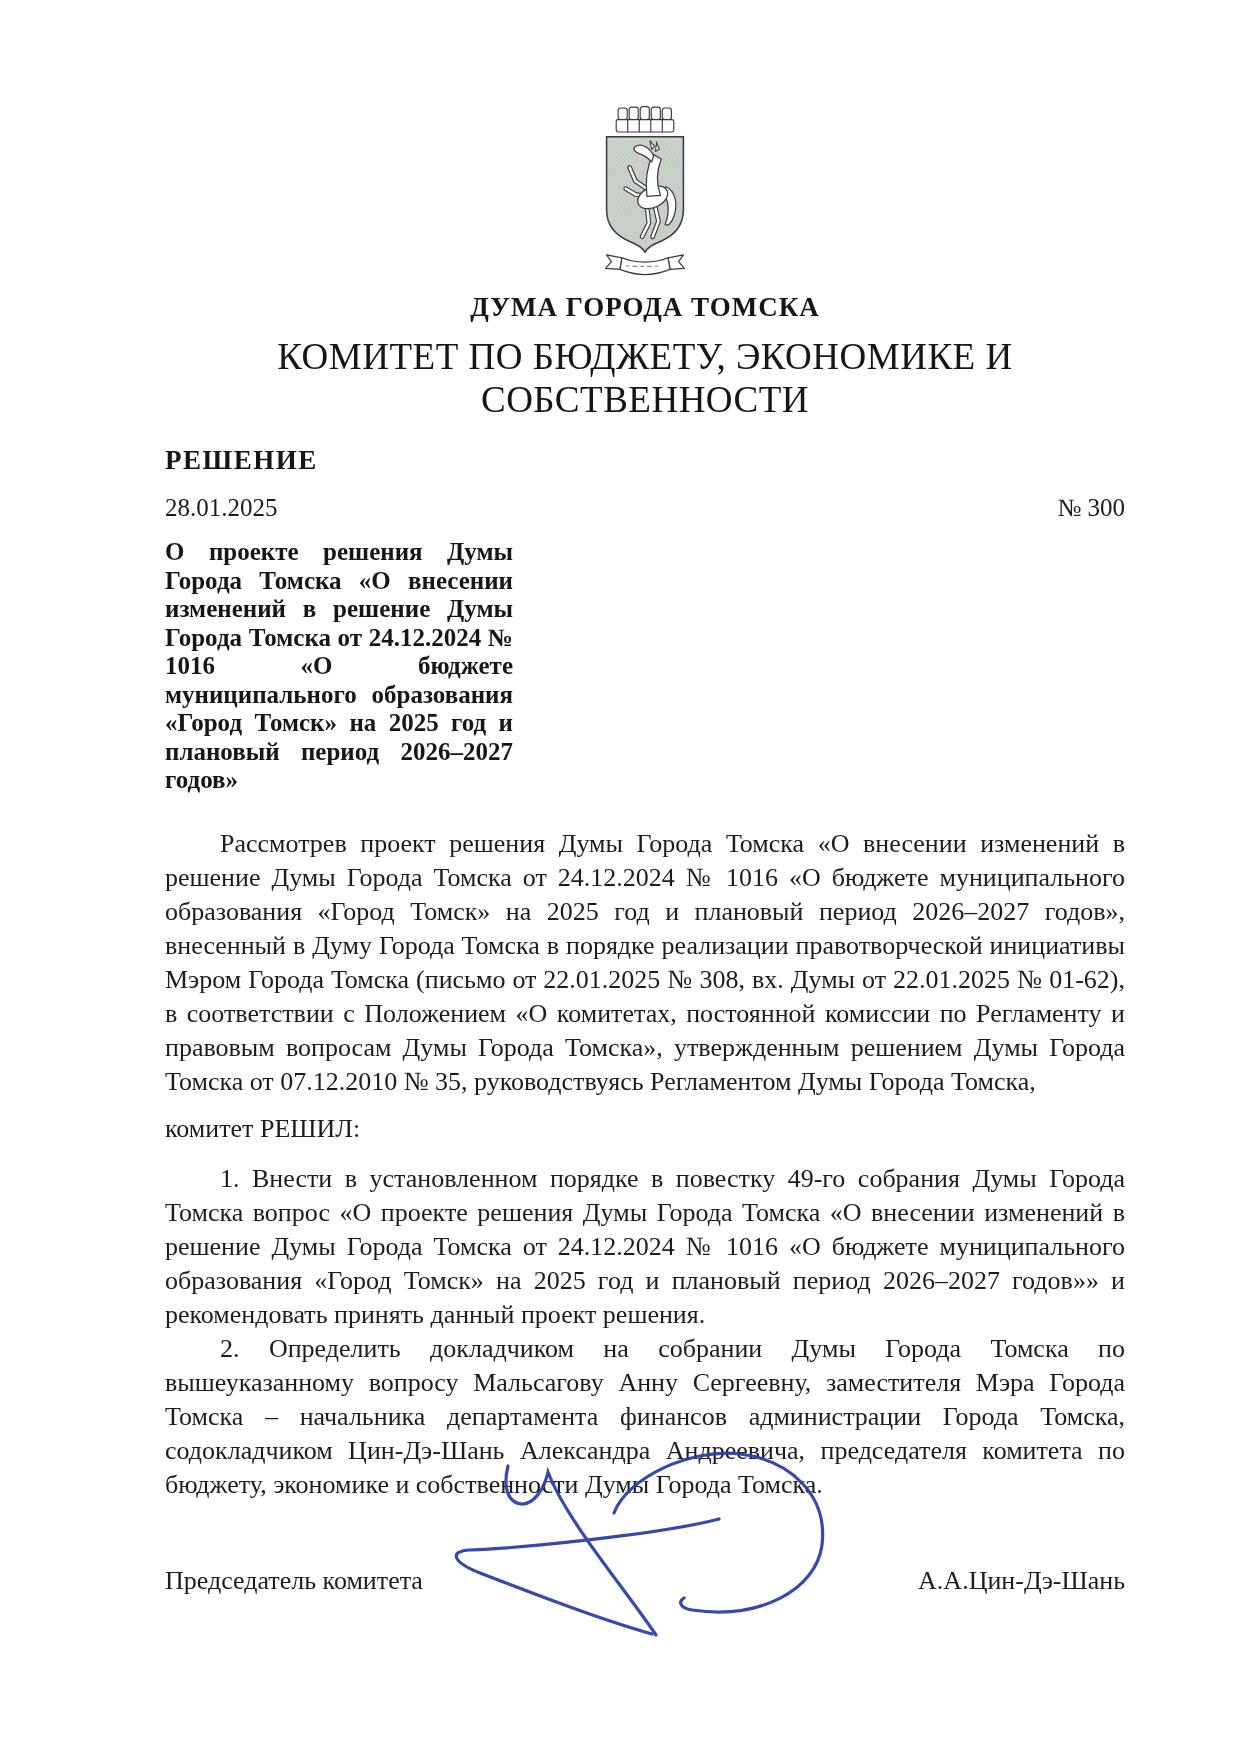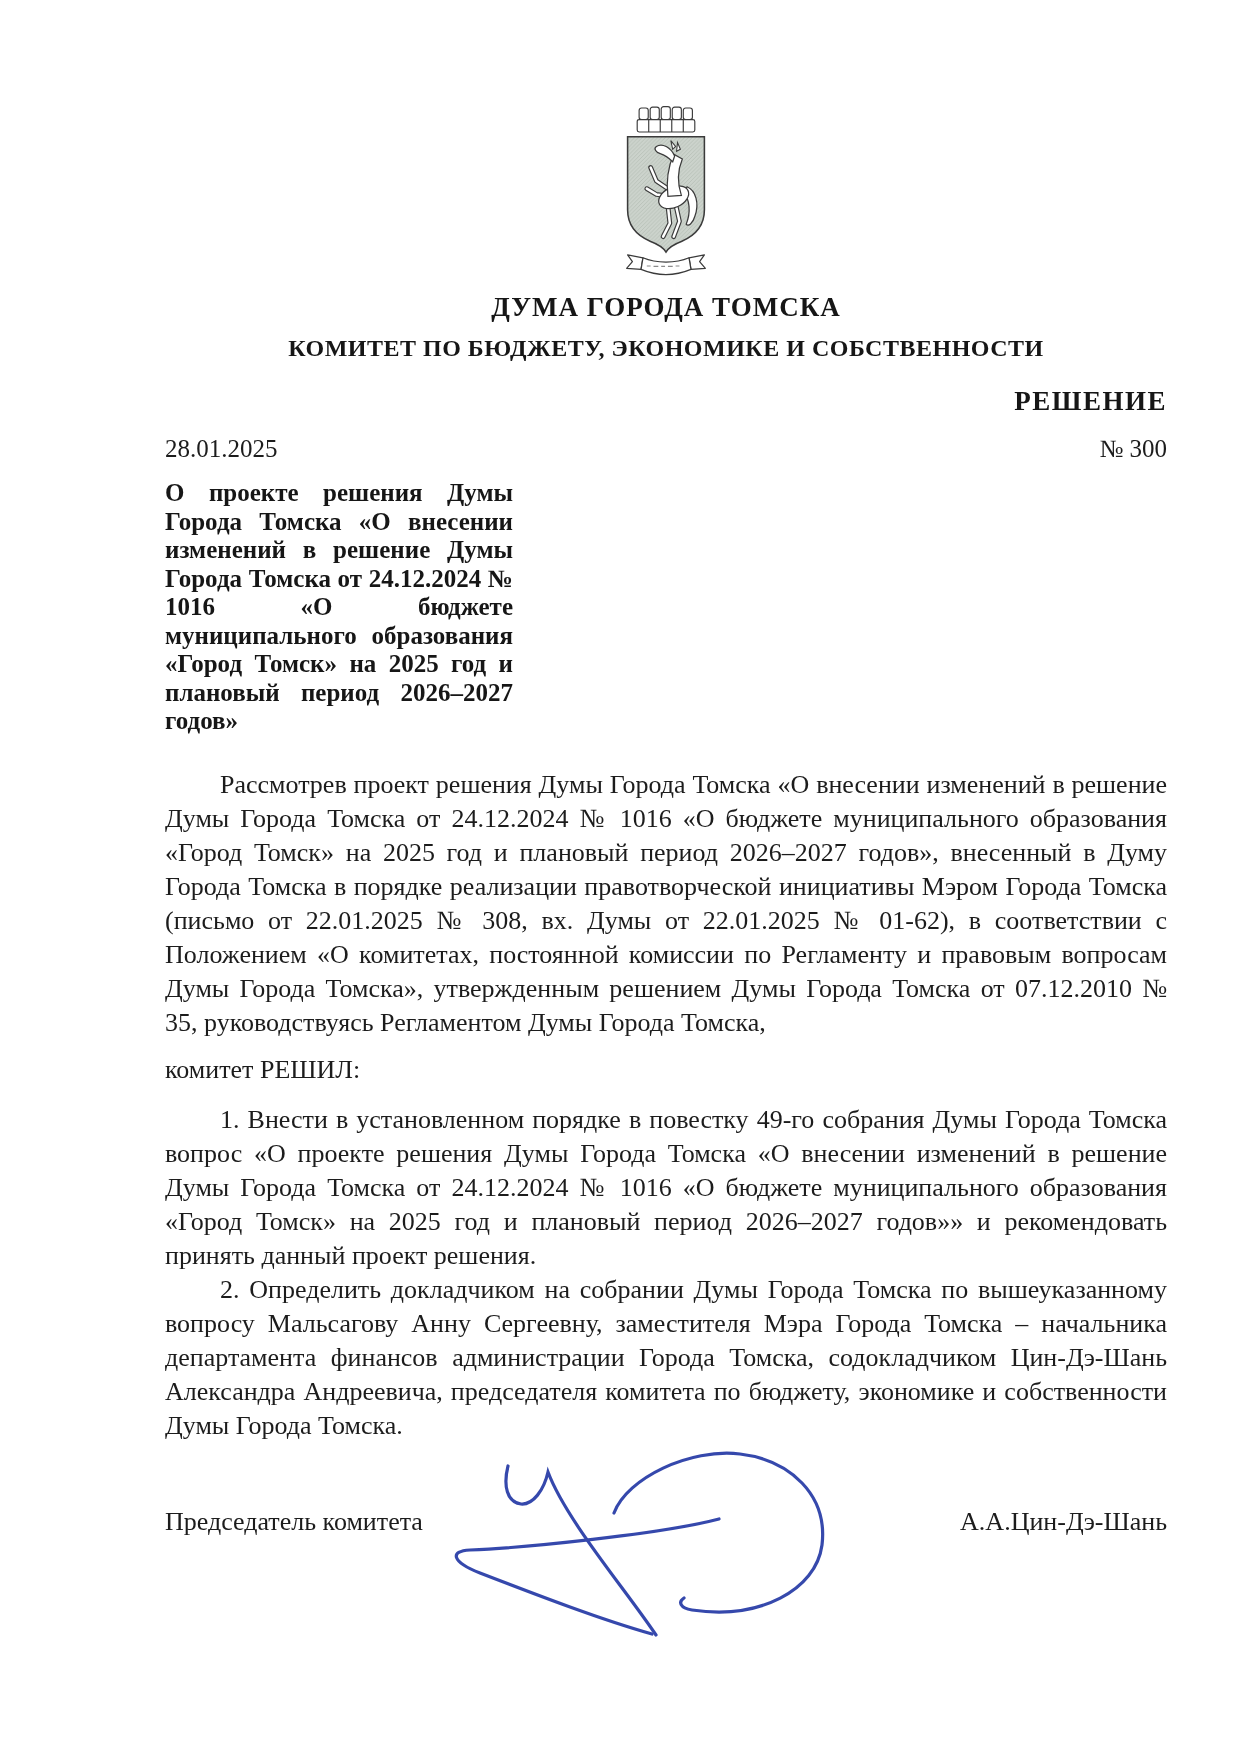--- a/index.html
+++ b/index.html
@@ -7,44 +7,44 @@
     position:relative;
     width:1240px;height:1753px;
     margin:0 auto;
     background:#ffffff;
     font-family:"Liberation Serif","DejaVu Serif",serif;
     color:#1c1c1c;
     overflow:hidden;
   }
   .content{
     position:relative;
-    padding:0 73px 0 165px;
+    padding:0 115px 0 165px;
   }
   .emblem-wrap{
     margin:104px auto 0;
     width:96px;
     display:flex;justify-content:center;
   }
   .org-title{
     margin:10px 0 0;
     text-align:center;
     font-size:27px;font-weight:bold;
     letter-spacing:1px;
     color:#161616;
   }
   .committee-title{
     margin:12px 0 0;
     text-align:center;
-    font-size:24px;font-weight:bold;
+    font-size:37px;font-weight:normal;
     letter-spacing:.5px;
     color:#161616;
   }
   .doc-type{
     margin:24px 0 15px;
-    text-align:right;
+    text-align:left;
     font-size:27px;font-weight:bold;
     letter-spacing:1.5px;
     color:#161616;
   }
   .date-row{
     margin:18px 0 16px;
     display:flex;justify-content:space-between;align-items:baseline;
     font-size:25px;
   }
   .subject{

